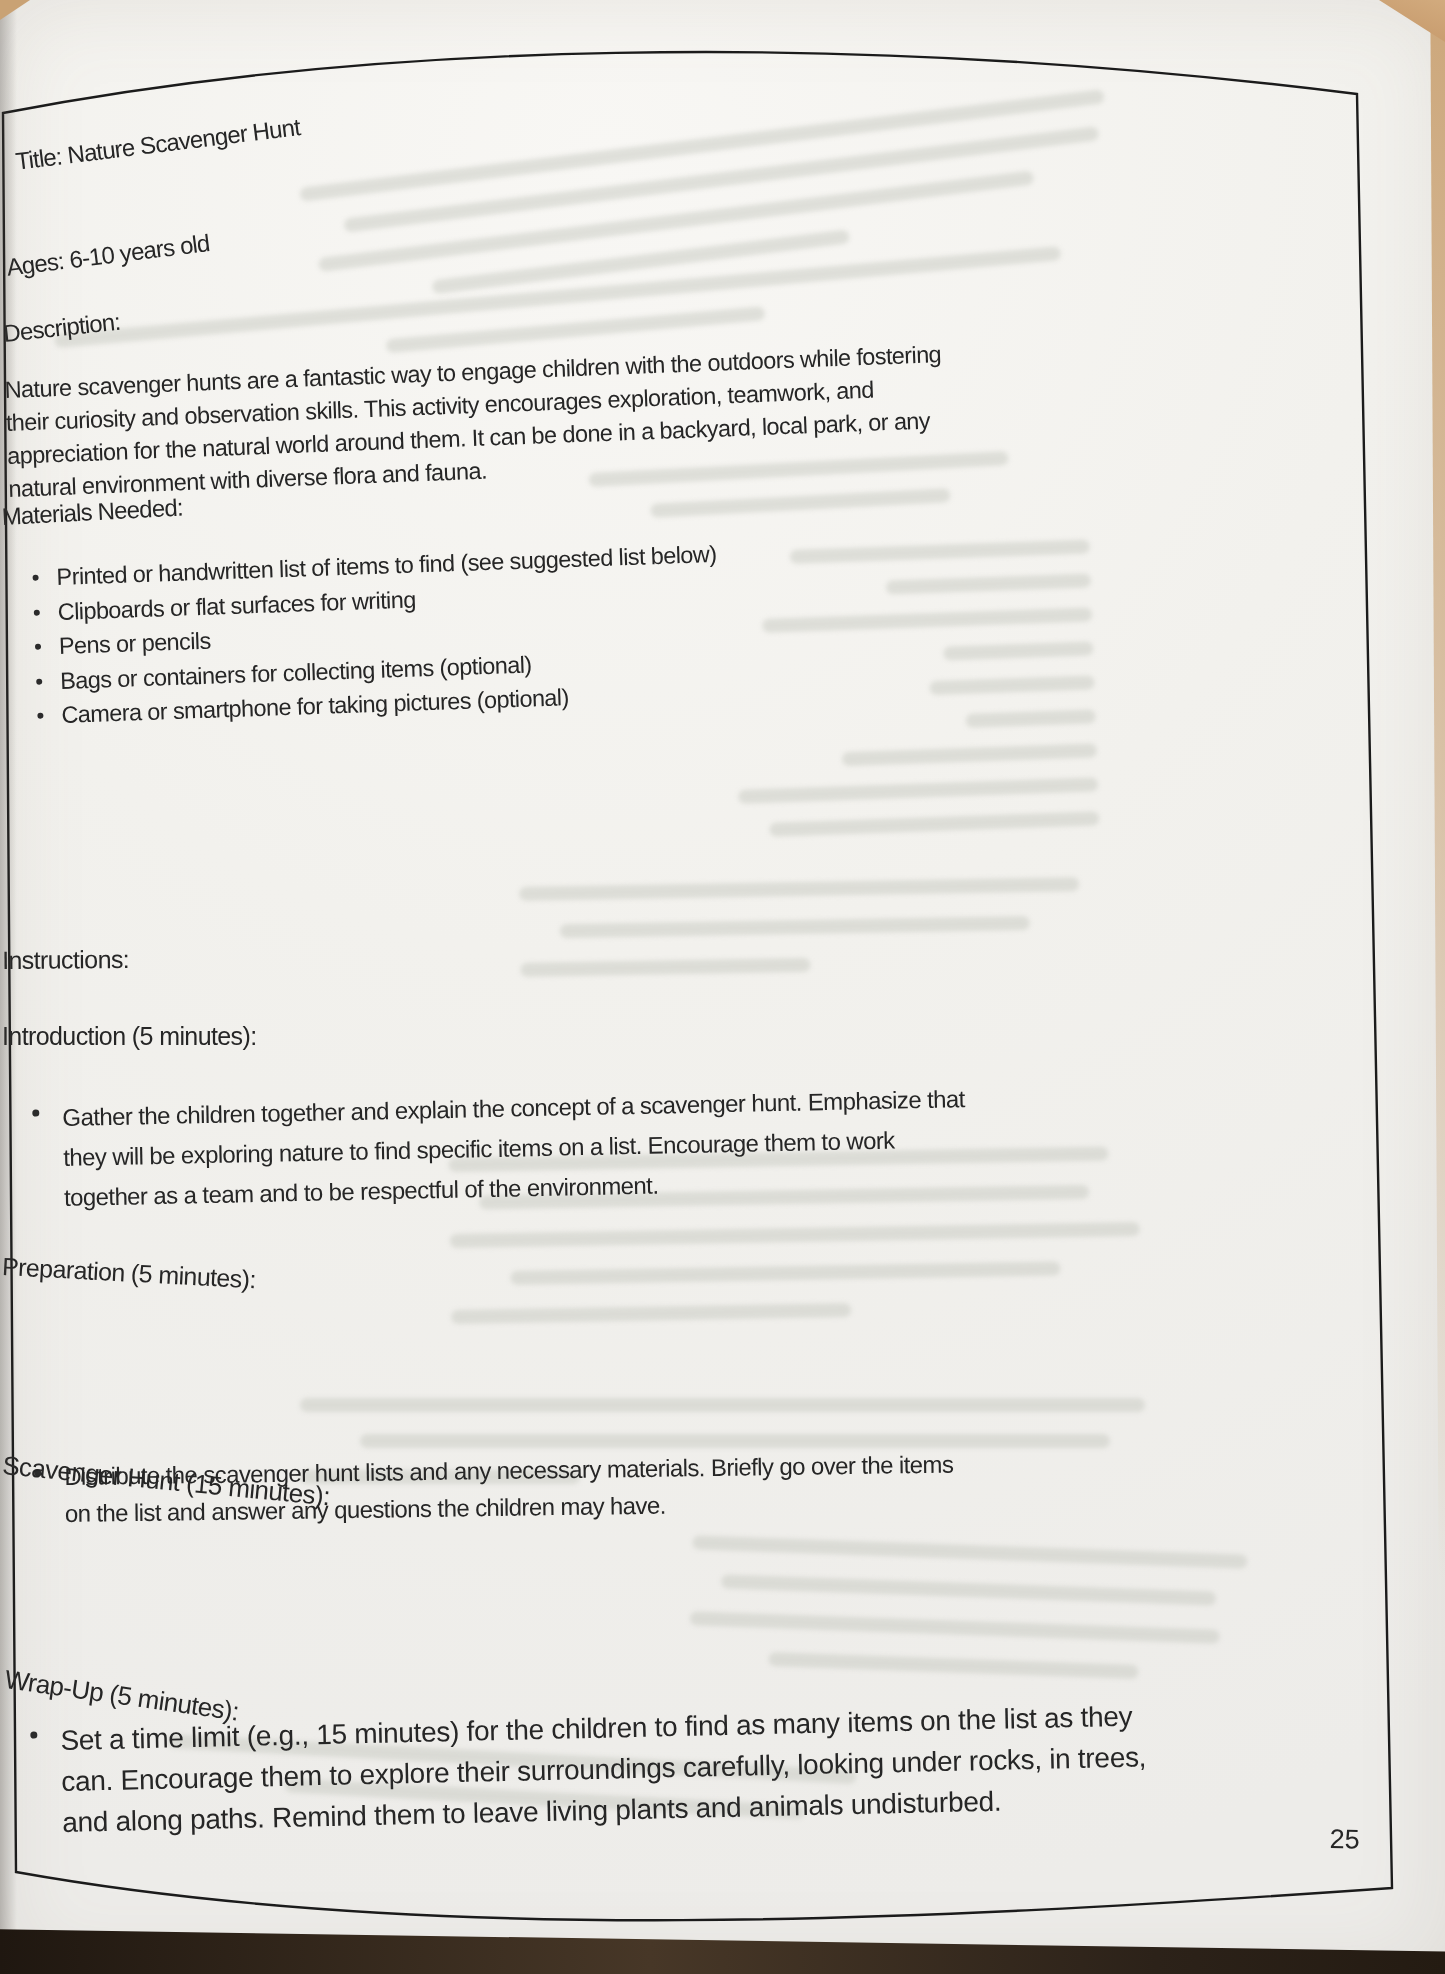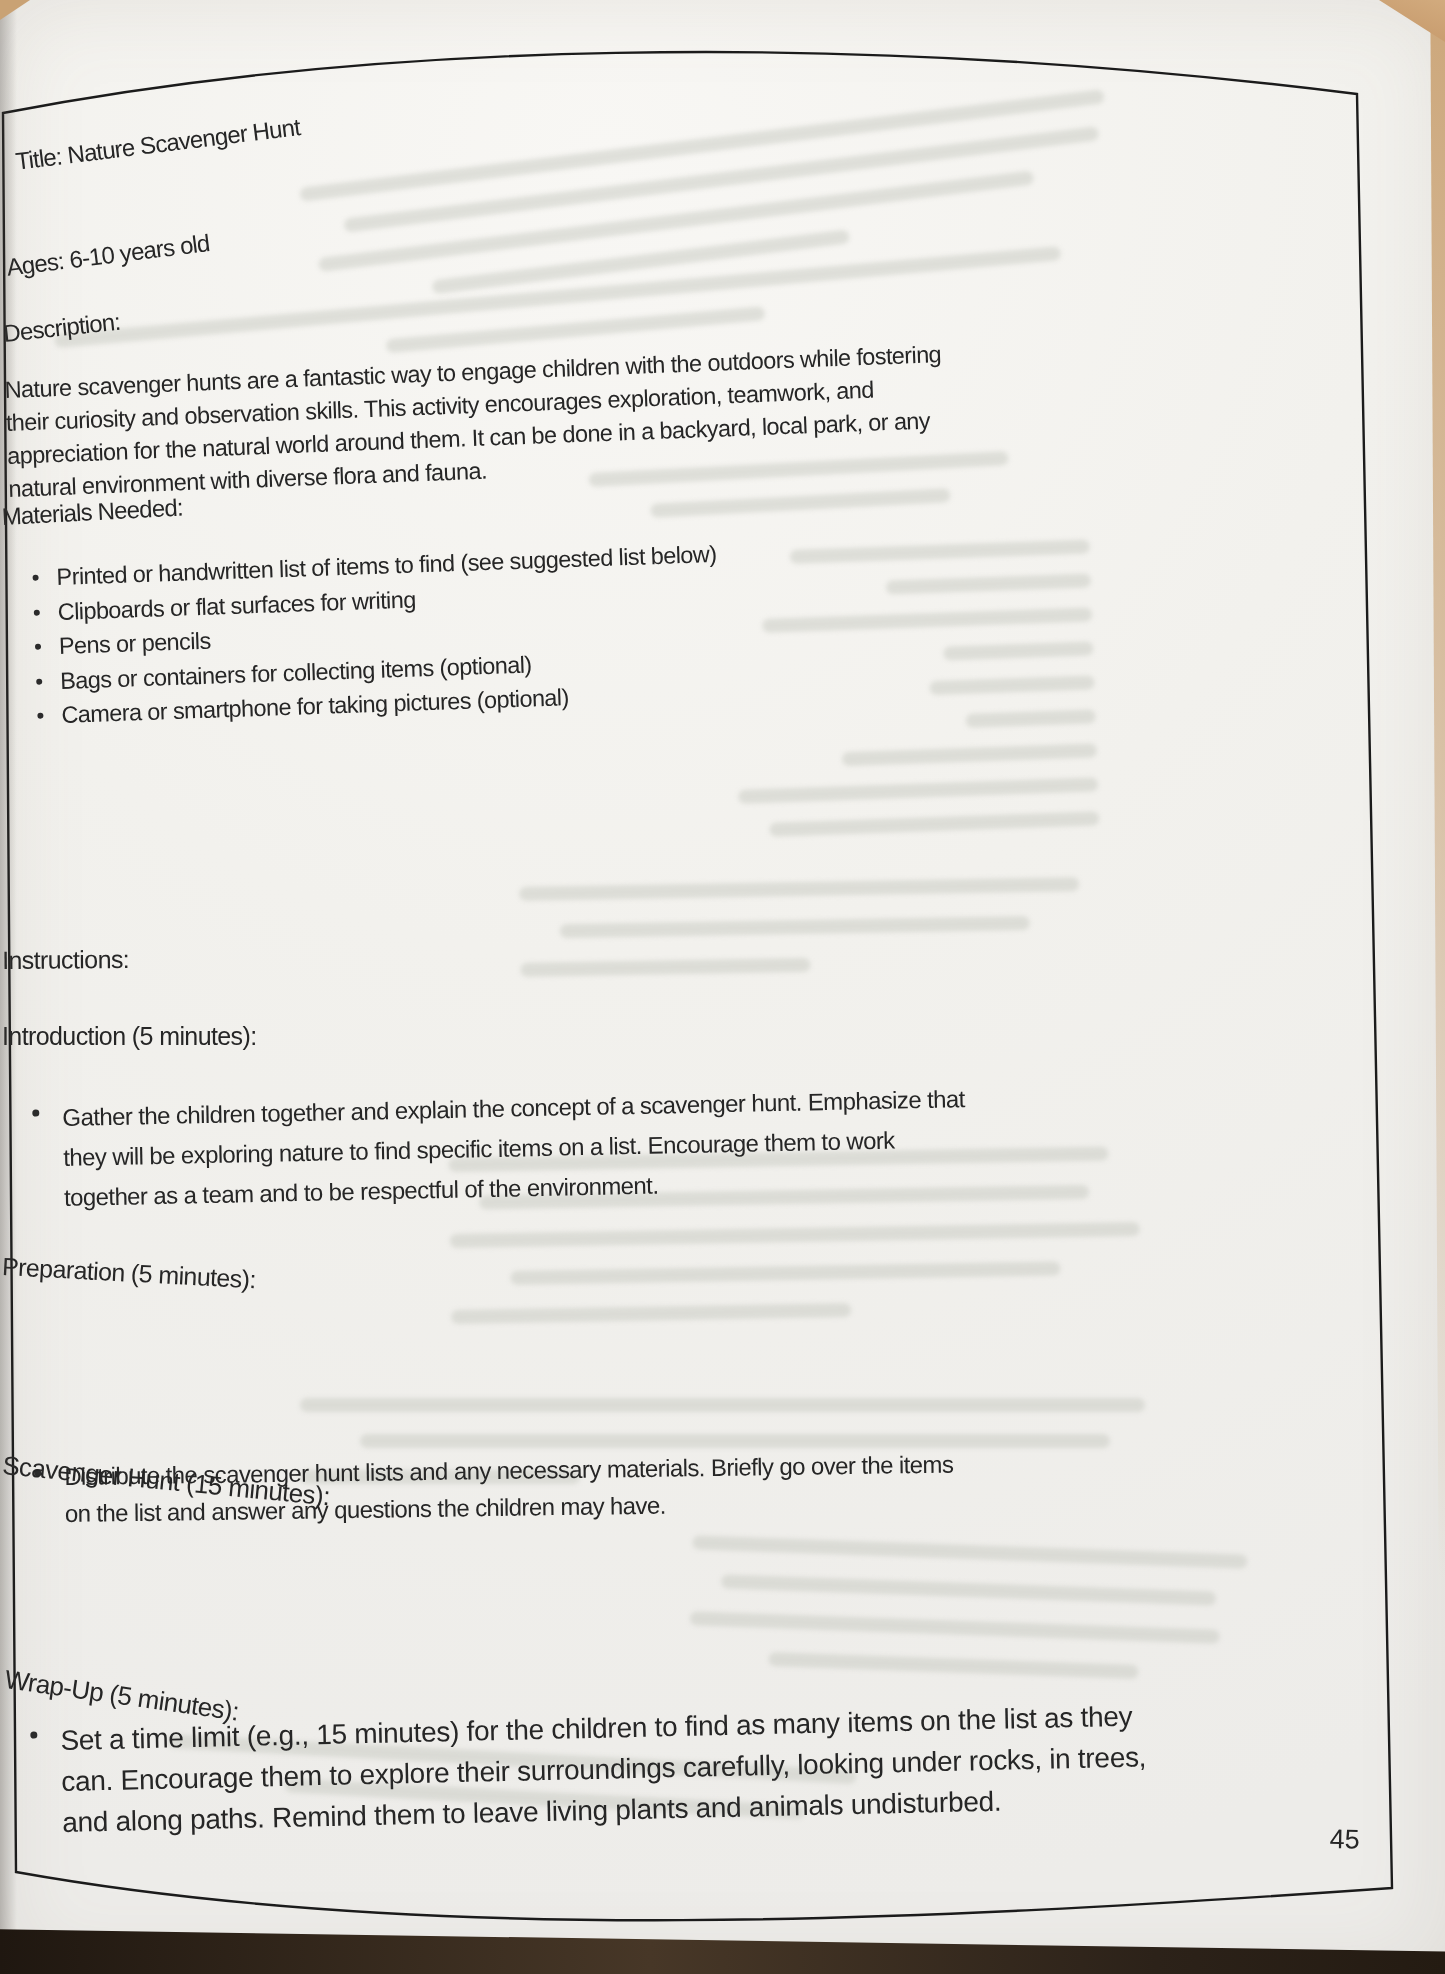--- a/index.html
+++ b/index.html
@@ -106,21 +106,21 @@
 
   <div class="txt h" id="s2h">Scavenger Hunt (15 minutes):</div>
   <div class="txt bpara" id="s2p">
     <div class="ln">Set a time limit (e.g., 15 minutes) for the children to find as many items on the list as they</div>
     <div class="ln">can. Encourage them to explore their surroundings carefully, looking under rocks, in trees,</div>
     <div class="ln">and along paths. Remind them to leave living plants and animals undisturbed.</div>
   </div>
 
   <div class="txt h" id="s3h">Wrap-Up (5 minutes):</div>
 
-  <div class="txt" id="pnum">45</div>
+  <div class="txt" id="pnum">25</div>
 
   <div class="corner-tl"></div>
   <div class="corner-tr"></div>
   <div class="edge-right"></div>
   <div class="edge-bottom"></div>
   <div class="edge-left"></div>
 <div class="ghost" style="left: 305px; top: 138px; transform: rotate(-7deg);">
       <div class="g" style="width: 810px; margin-left: 0px; margin-bottom: 22px;"></div>
       <div class="g" style="width: 760px; margin-left: 40px; margin-bottom: 22px;"></div>
       <div class="g" style="width: 720px; margin-left: 10px; margin-bottom: 22px;"></div>

